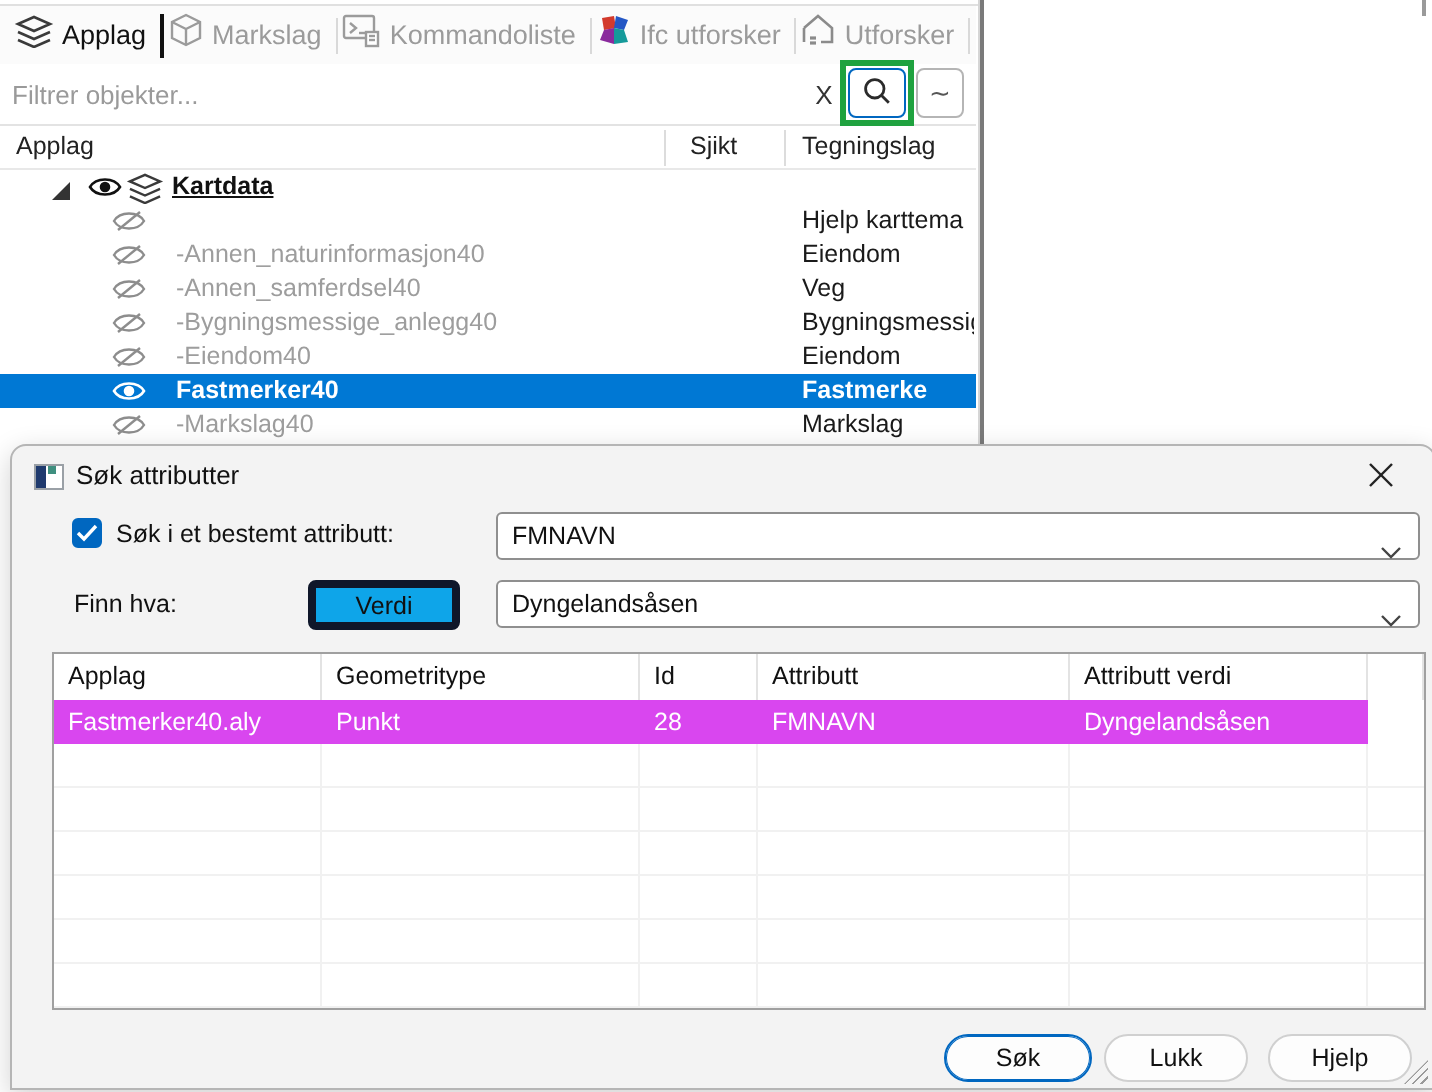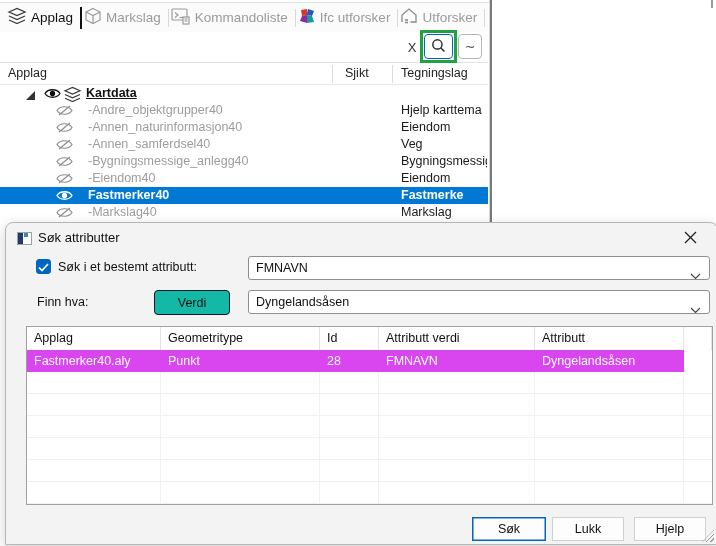--- a/index.html
+++ b/index.html
@@ -68,38 +68,38 @@
 
   .drow1 { position:absolute; left:0; top:32px; width:100%; height:26px; }
   .checkbox { position:absolute; left:30px; top:4px; width:15px; height:15px; background:#0067c0;
               border:1px solid #0067c0; border-radius:3px; display:flex; align-items:center; justify-content:center; }
   .cb-label { position:absolute; left:52px; top:5px; font-size:12.5px; color:#111; }
   .combo { position:absolute; left:242px; width:462px; height:24px; background:#fff; border:1px solid #8f8f8f;
            border-radius:3px; font-size:12.5px; color:#111; line-height:22px; padding-left:7px; }
   .combo .chev { position:absolute; right:8px; top:8px; }
   .drow2 { position:absolute; left:0; top:66px; width:100%; height:26px; }
   .findlabel { position:absolute; left:31px; top:6px; font-size:12.5px; color:#111; }
-  .btn-verdi { position:absolute; left:148px; top:1px; width:76px; height:25px; background:#14b8a6;
-               border:1px solid #0f172a; border-radius:4px; font-size:12.5px; color:#111; }
+  .btn-verdi { position:absolute; left:148px; top:1px; width:76px; height:25px; background:#0ea5e9;
+               border:4px solid #0f172a; border-radius:4px; font-size:12.5px; color:#111; }
 
   .dtable { position:absolute; left:20px; top:103px; width:687px; height:179px; background:#fff;
             border:1px solid #a0a0a0; }
   .grid-row { display:grid; grid-template-columns:134px 159px 59px 156px 149px 1fr; }
   .dthead { height:23px; font-size:12.5px; color:#111; }
   .dthead > div { padding:4px 0 0 7px; border-right:1px solid #e3e3e3; overflow:hidden; white-space:nowrap; }
   .dtrow { height:22px; font-size:12.5px; }
   .dtrow > div { padding:4px 0 0 7px; overflow:hidden; white-space:nowrap; }
   .dtrow.sel > div { background:#d946ef; color:#fff; }
   .dtrow.sel > div.filler { background:#fff; }
   .dtrow.empty > div { border-right:1px solid #f1f1f1; border-bottom:1px solid #f1f1f1; }
   .dtrow.empty > div.filler { border-right:none; }
 
   .dbuttons { position:absolute; left:0; top:293px; width:100%; height:30px; }
   .dbtn { position:absolute; top:1px; height:24px; background:#fdfdfd; border:1px solid #d0d0d0;
-          border-radius:0; font-size:12.5px; color:#111; }
+          border-radius:12px; font-size:12.5px; color:#111; }
   .btn-sok  { left:466px; width:74px; border:1px solid #0067c0; box-shadow:0 0 0 .5px #0067c0 inset; }
   .btn-lukk { left:546px; width:72px; }
   .btn-hjelp{ left:628px; width:72px; }
   .grip { position:absolute; right:3px; bottom:2px; width:12px; height:12px;
           background:repeating-linear-gradient(135deg, transparent 0 2px, #9a9a9a 2px 3px);
           clip-path:polygon(100% 0, 100% 100%, 0 100%); }
 </style>
 </head>
 <body>
 
@@ -169,20 +169,23 @@
           <line x1="5" y1="13" x2="8" y2="13" stroke-width="1.6"></line>
               <line x1="5" y1="15.5" x2="8" y2="15.5" stroke-width="1.6"></line>
             </g>
           </svg>
       </span>
       <span class="lbl">Utforsker</span>
     </div>
     <div class="tabsep"></div>
   </div>
 
+  <div class="filterrow">
+    <input type="text" value="" placeholder="Filtrer objekter..." style="">
+  </div>
   <button class="btn-x">X</button>
   <div class="green-box"></div>
   <button class="btn-search">
     <span>
       <svg width="15" height="15" viewBox="0 0 15 15">
           <g fill="none" stroke="#2b2b2b" stroke-width="1.4">
         <circle cx="6.4" cy="6.4" r="4.6"></circle>
             <line x1="9.9" y1="9.9" x2="13.4" y2="13.4"></line>
           </g>
         </svg>
@@ -228,21 +231,20 @@
     </div>
 
     <div class="trow">
       <span class="eye">
         <svg width="17" height="13" viewBox="0 0 17 13">
             <g fill="none" stroke="#8d8d8d" stroke-width="1.2">
           <path d="M1 6.5 C4 1.5 13 1.5 16 6.5 C13 11.5 4 11.5 1 6.5 Z"></path>
               <line x1="3" y1="11" x2="14" y2="2"></line>
             </g>
           </svg></span>
-      <span class="name">-Andre_objektgrupper40</span>
       <span class="teg">Hjelp karttema</span>
     </div>
     <div class="trow">
       <span class="eye">
         <svg width="17" height="13" viewBox="0 0 17 13">
             <g fill="none" stroke="#8d8d8d" stroke-width="1.2">
           <path d="M1 6.5 C4 1.5 13 1.5 16 6.5 C13 11.5 4 11.5 1 6.5 Z"></path>
               <line x1="3" y1="11" x2="14" y2="2"></line>
             </g>
           </svg></span>
@@ -356,22 +358,22 @@
           </svg>
       </span>
     </div>
   </div>
 
   <div class="dtable">
     <div class="grid-row dthead">
       <div>Applag</div>
       <div>Geometritype</div>
       <div>Id</div>
+      <div>Attributt</div>
       <div>Attributt verdi</div>
-      <div>Attributt</div>
       <div class="filler"></div>
     </div>
     <div class="grid-row dtrow sel">
       <div>Fastmerker40.aly</div>
       <div>Punkt</div>
       <div>28</div>
       <div>FMNAVN</div>
       <div>Dyngelandsåsen</div>
       <div class="filler"></div>
     </div>

